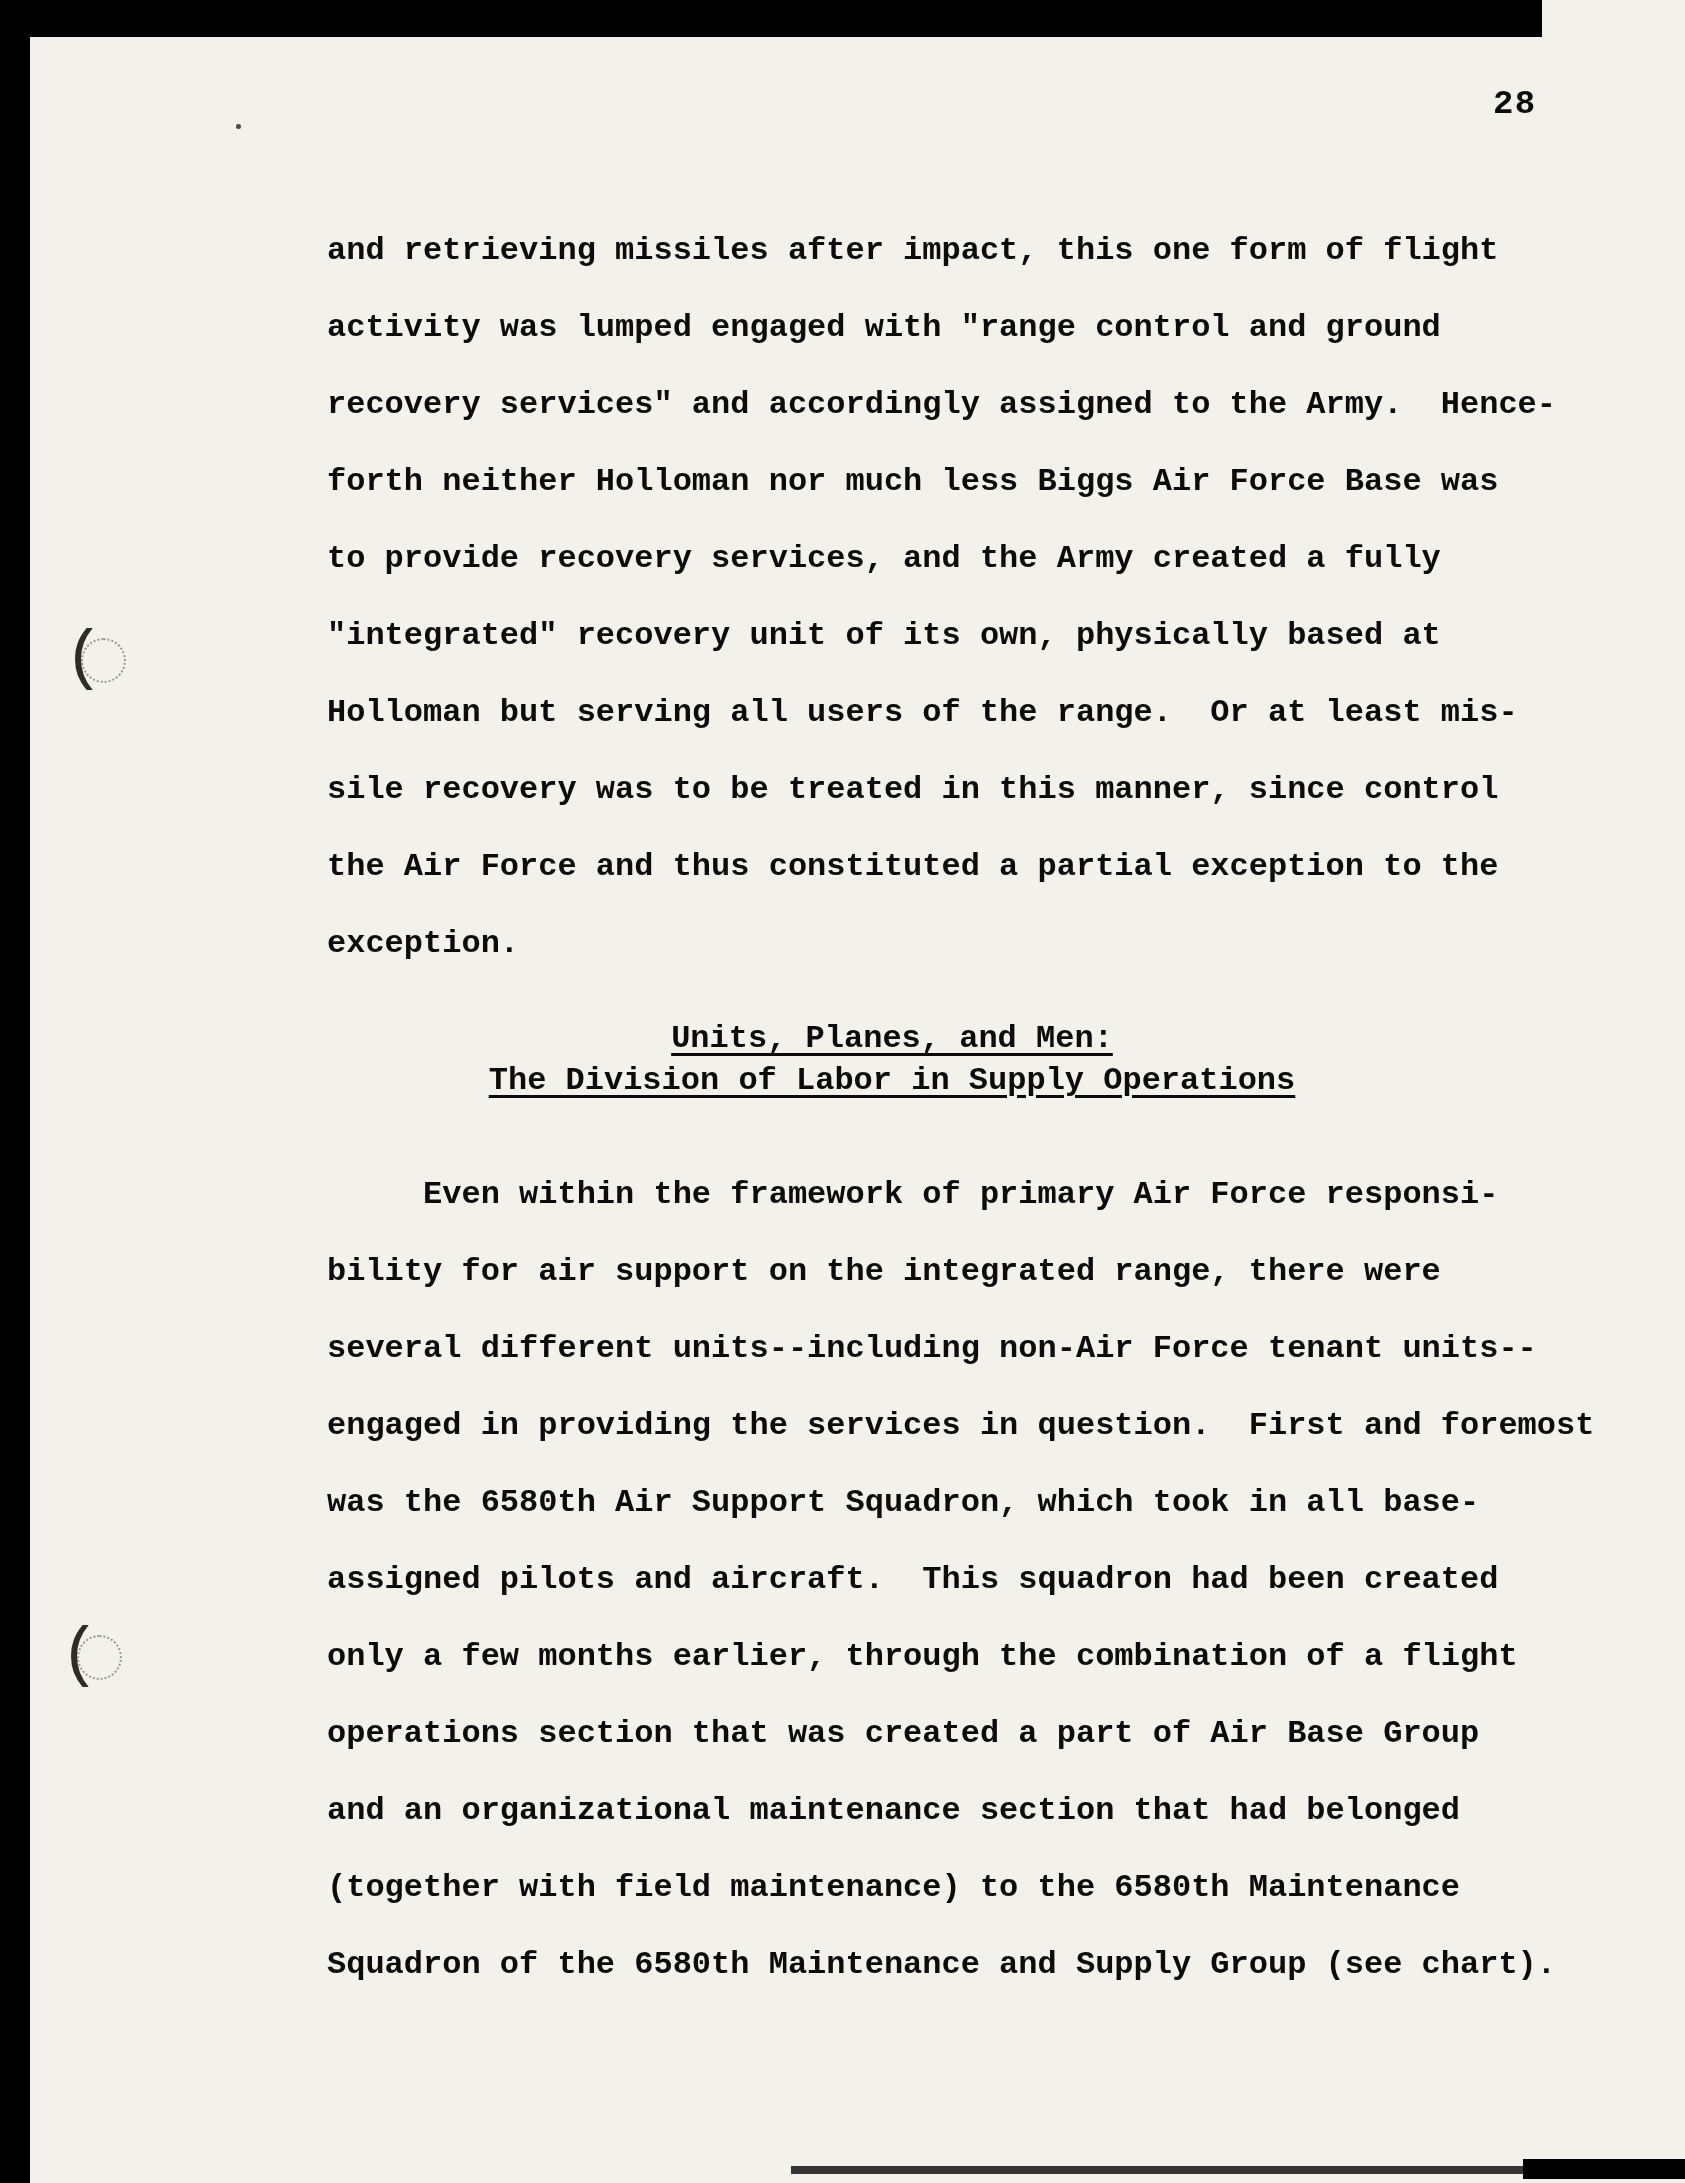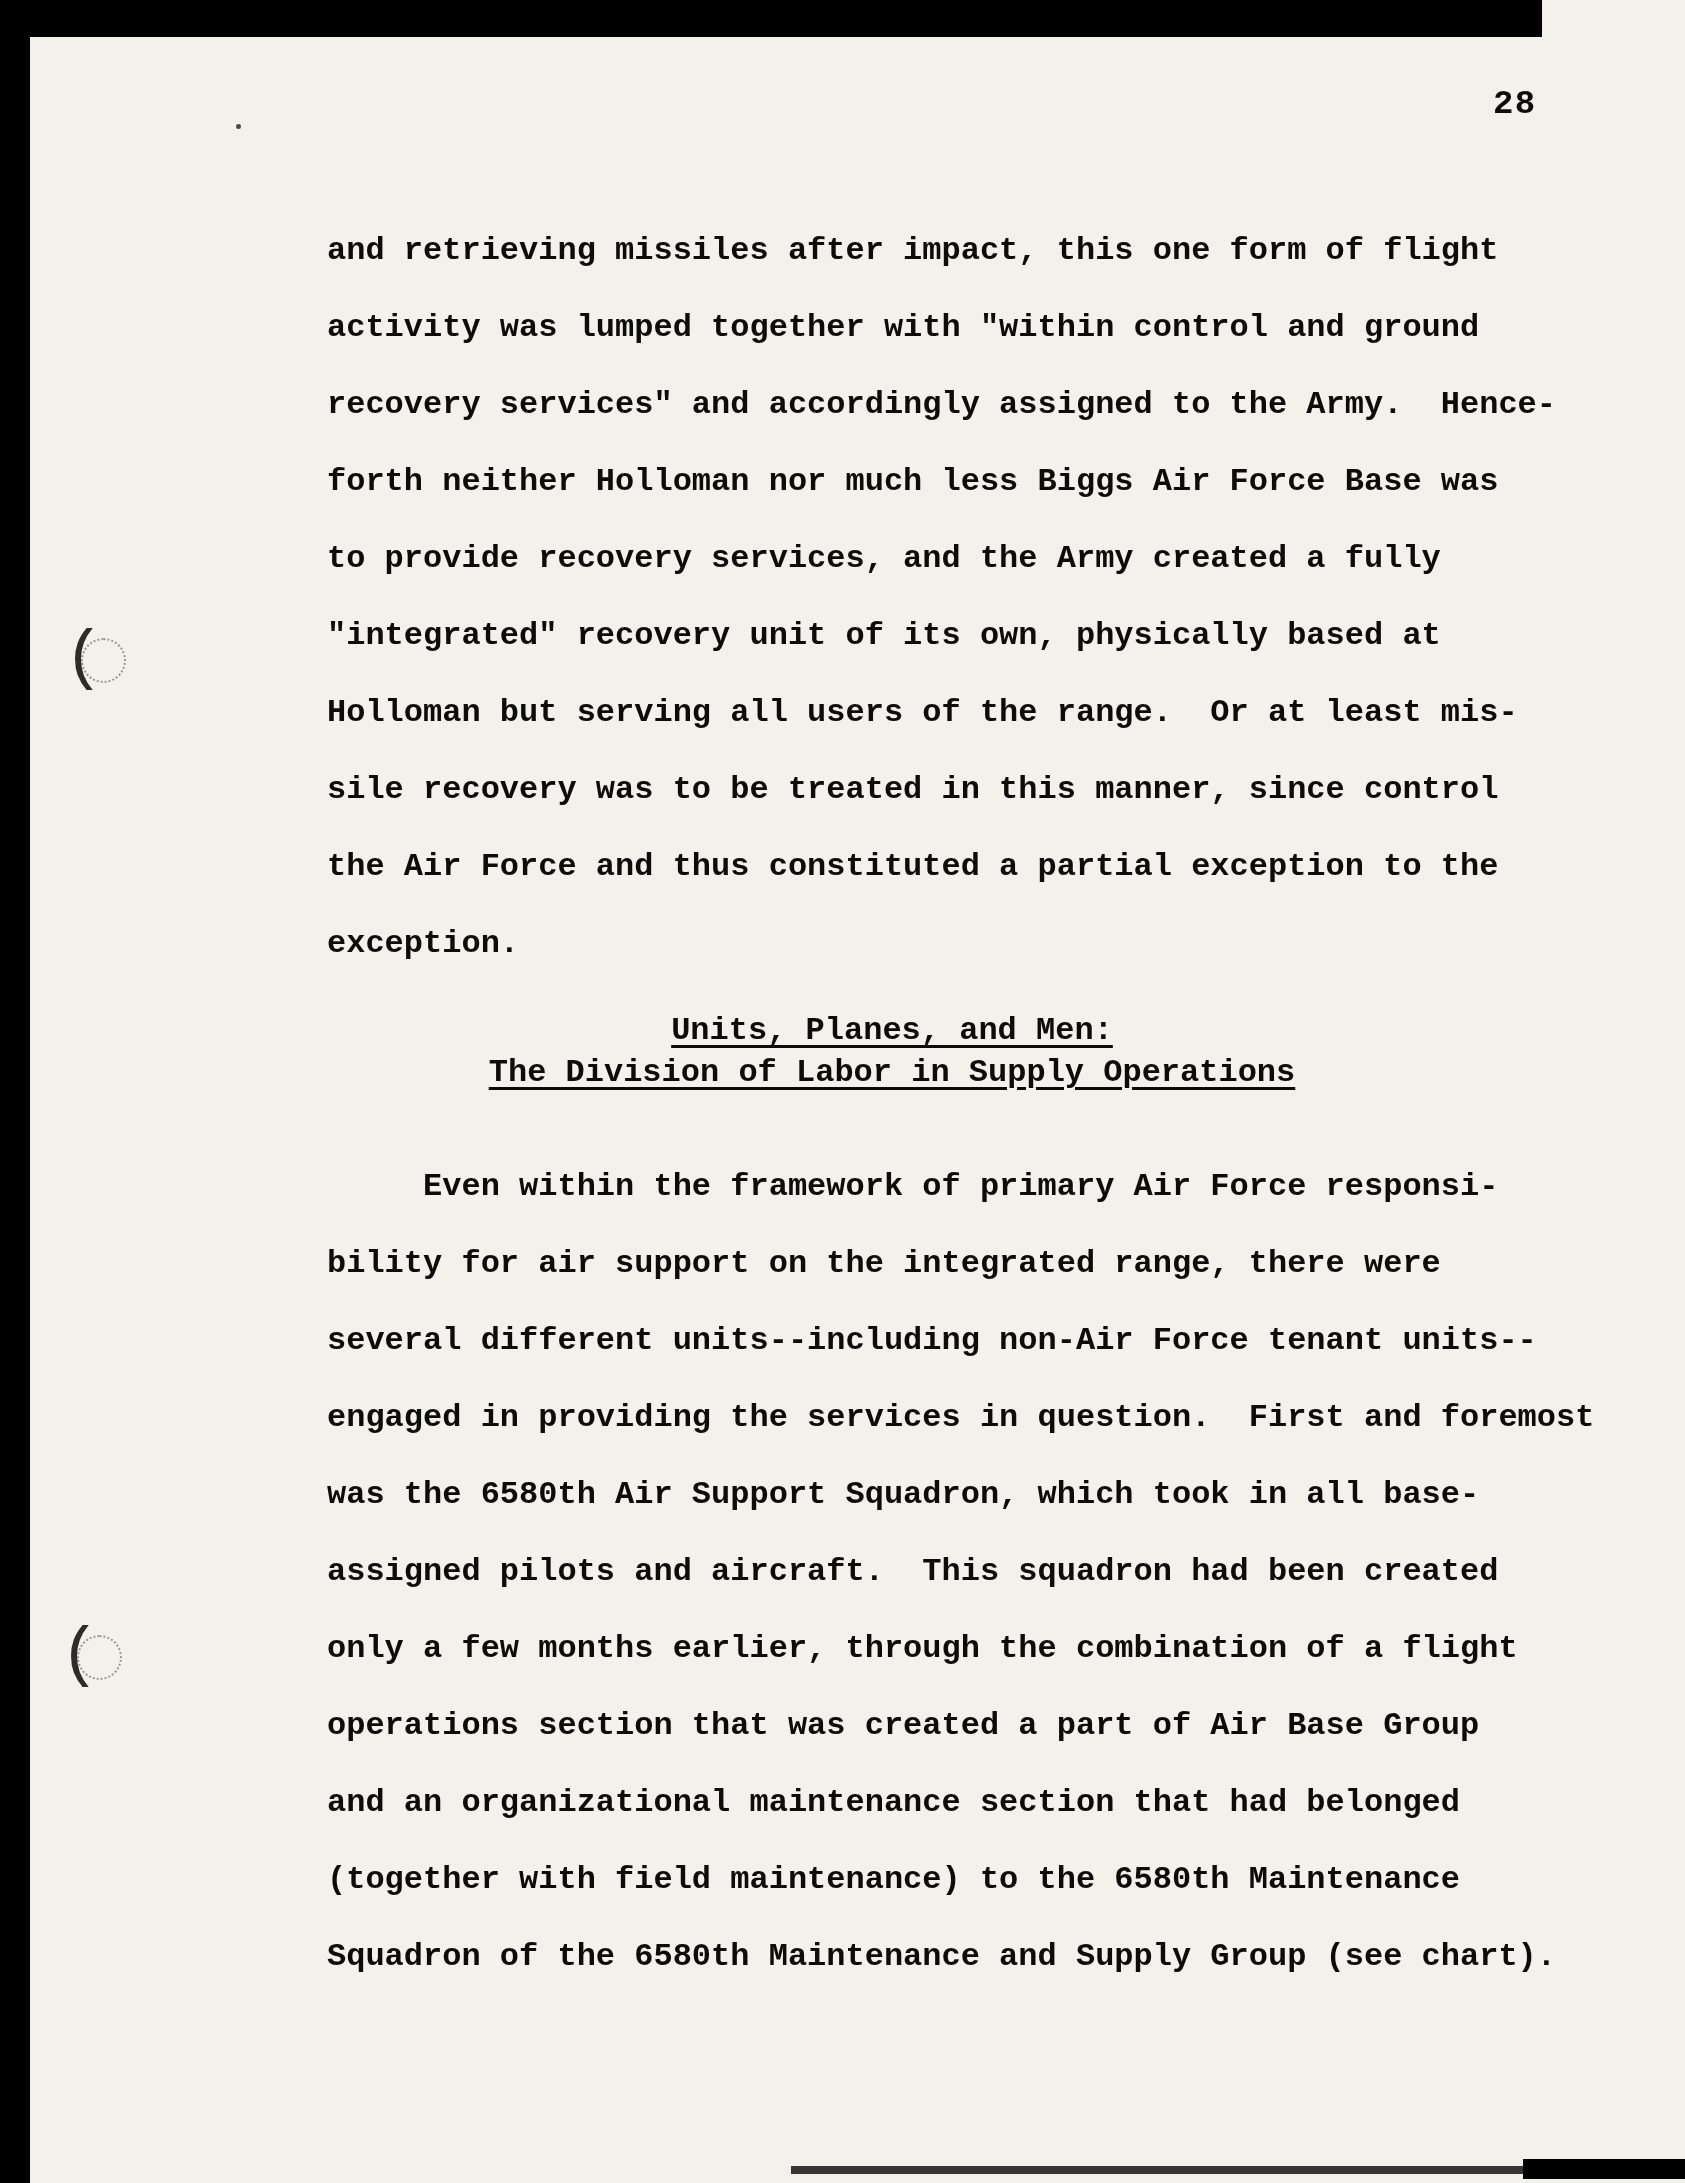--- a/index.html
+++ b/index.html
@@ -80,21 +80,21 @@
     width: 1295px;
   }
   .line {
     white-space: pre;
     font-size: 32px;
     font-weight: 700;
     line-height: 77px;
     height: 77px;
   }
   .heading {
-    margin-top: 28px;
+    margin-top: 36px;
     padding-right: 165px;
     text-align: center;
   }
   .heading-line {
     white-space: pre;
     font-size: 32px;
     font-weight: 700;
     line-height: 42px;
     text-decoration: underline;
     text-decoration-thickness: 2.6px;
@@ -121,21 +121,21 @@
     <span>(</span>
     <span class="ring"></span>
   </div>
 
   <div class="page-number">28</div>
 
   <main class="text-block">
 
     <div class="para">
       <div class="line">and retrieving missiles after impact, this one form of flight</div>
-      <div class="line">activity was lumped together with "within control and ground</div>
+      <div class="line">activity was lumped engaged with "range control and ground</div>
       <div class="line">recovery services" and accordingly assigned to the Army.  Hence-</div>
       <div class="line">forth neither Holloman nor much less Biggs Air Force Base was</div>
       <div class="line">to provide recovery services, and the Army created a fully</div>
       <div class="line">"integrated" recovery unit of its own, physically based at</div>
       <div class="line">Holloman but serving all users of the range.  Or at least mis-</div>
       <div class="line">sile recovery was to be treated in this manner, since control</div>
       <div class="line">the Air Force and thus constituted a partial exception to the</div>
       <div class="line">exception.</div>
     </div>
 

